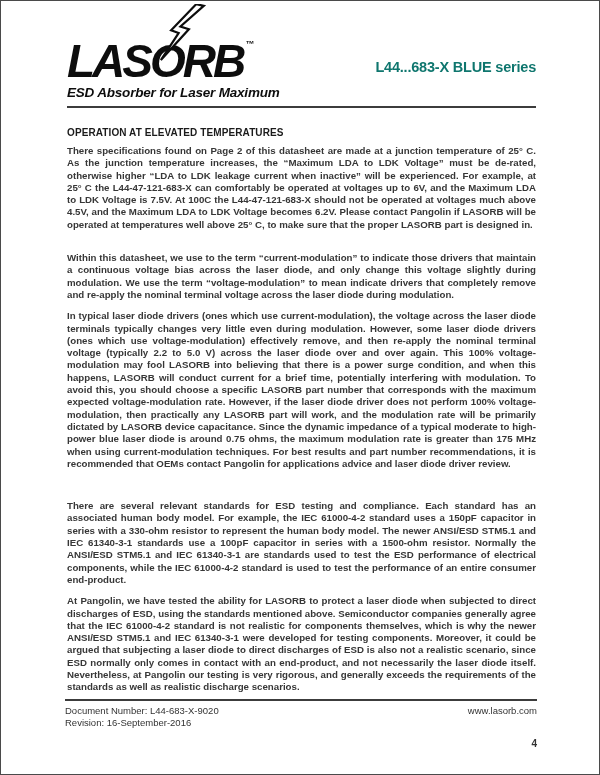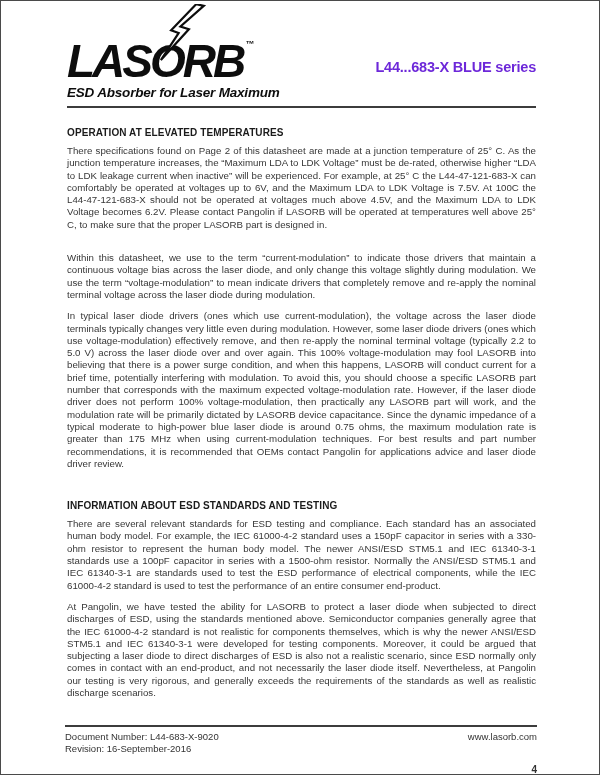--- a/index.html
+++ b/index.html
@@ -37,21 +37,21 @@
     font-style: italic;
     font-size: 13.5px;
     letter-spacing: -0.2px;
     color: #0d0d0d;
     margin-top: 1px;
     white-space: nowrap;
   }
   .series-title {
     font-weight: bold;
     font-size: 14.5px;
-    color: #6d28d9;
+    color: #0f766e;
     margin-top: 38px;
     letter-spacing: -0.2px;
     white-space: nowrap;
   }
   .rule { height: 2px; background: #3c3c3c; margin-top: 5px; }
 
   
   .section { margin-top: 21px; }
   .section.first { margin-top: 19px; }
   .section.extra-gap { margin-top: 30px; }
@@ -61,25 +61,26 @@
     color: #1b1b1b;
     letter-spacing: 0.1px;
     margin: 0 0 7px 0;
   }
   .section p {
     font-size: 9.7px;
     line-height: 12.3px;
     text-align: justify;
     margin: 0 0 9px 0;
     color: #373737;
+    font-weight: bold;
   }
   .section p:last-child { margin-bottom: 0; }
 
   
-  .footer { position: absolute; left: 64px; right: 62px; top: 724px; }
+  .footer { position: absolute; left: 64px; right: 62px; top: 698px; }
   .footer-rule { height: 2px; background: #3c3c3c; margin-bottom: 4px; }
   .footer-row { display: flex; justify-content: space-between; align-items: flex-start; }
   .footer-left { font-size: 9.5px; line-height: 12px; color: #333333; }
   .footer-right { font-size: 9.5px; color: #333333; }
   .page-number { text-align: right; font-size: 10px; font-weight: bold; color: #333333; margin-top: 9px; }
 </style>
 </head>
 <body>
 
 <div class="page">
@@ -104,21 +105,20 @@
       <h2>OPERATION AT ELEVATED TEMPERATURES</h2>
       <p>There specifications found on Page 2 of this datasheet are made at a junction temperature of 25° C. As the junction temperature increases, the “Maximum LDA to LDK Voltage” must be de-rated, otherwise higher “LDA to LDK leakage current when inactive” will be experienced. For example, at 25° C the L44-47-121-683-X can comfortably be operated at voltages up to 6V, and the Maximum LDA to LDK Voltage is 7.5V. At 100C the L44-47-121-683-X should not be operated at voltages much above 4.5V, and the Maximum LDA to LDK Voltage becomes 6.2V. Please contact Pangolin if LASORB will be operated at temperatures well above 25° C, to make sure that the proper LASORB part is designed in.</p>
     </div>
 
     <div class="section">
       <p>Within this datasheet, we use to the term “current-modulation” to indicate those drivers that maintain a continuous voltage bias across the laser diode, and only change this voltage slightly during modulation. We use the term “voltage-modulation” to mean indicate drivers that completely remove and re-apply the nominal terminal voltage across the laser diode during modulation.</p>
       <p>In typical laser diode drivers (ones which use current-modulation), the voltage across the laser diode terminals typically changes very little even during modulation. However, some laser diode drivers (ones which use voltage-modulation) effectively remove, and then re-apply the nominal terminal voltage (typically 2.2 to 5.0 V) across the laser diode over and over again. This 100% voltage-modulation may fool LASORB into believing that there is a power surge condition, and when this happens, LASORB will conduct current for a brief time, potentially interfering with modulation. To avoid this, you should choose a specific LASORB part number that corresponds with the maximum expected voltage-modulation rate. However, if the laser diode driver does not perform 100% voltage-modulation, then practically any LASORB part will work, and the modulation rate will be primarily dictated by LASORB device capacitance. Since the dynamic impedance of a typical moderate to high-power blue laser diode is around 0.75 ohms, the maximum modulation rate is greater than 175 MHz when using current-modulation techniques. For best results and part number recommendations, it is recommended that OEMs contact Pangolin for applications advice and laser diode driver review.</p>
     </div>
 
     <div class="section extra-gap">
-      <h2>INFORMATION ABOUT ESD STANDARDS AND TESTING</h2>
       <p>There are several relevant standards for ESD testing and compliance. Each standard has an associated human body model. For example, the IEC 61000-4-2 standard uses a 150pF capacitor in series with a 330-ohm resistor to represent the human body model. The newer ANSI/ESD STM5.1 and IEC 61340-3-1 standards use a 100pF capacitor in series with a 1500-ohm resistor. Normally the ANSI/ESD STM5.1 and IEC 61340-3-1 are standards used to test the ESD performance of electrical components, while the IEC 61000-4-2 standard is used to test the performance of an entire consumer end-product.</p>
       <p>At Pangolin, we have tested the ability for LASORB to protect a laser diode when subjected to direct discharges of ESD, using the standards mentioned above. Semiconductor companies generally agree that the IEC 61000-4-2 standard is not realistic for components themselves, which is why the newer ANSI/ESD STM5.1 and IEC 61340-3-1 were developed for testing components. Moreover, it could be argued that subjecting a laser diode to direct discharges of ESD is also not a realistic scenario, since ESD normally only comes in contact with an end-product, and not necessarily the laser diode itself. Nevertheless, at Pangolin our testing is very rigorous, and generally exceeds the requirements of the standards as well as realistic discharge scenarios.</p>
     </div>
 
   </div>
 
   <div class="footer">
     <div class="footer-rule"></div>
     <div class="footer-row">
       <div class="footer-left">

